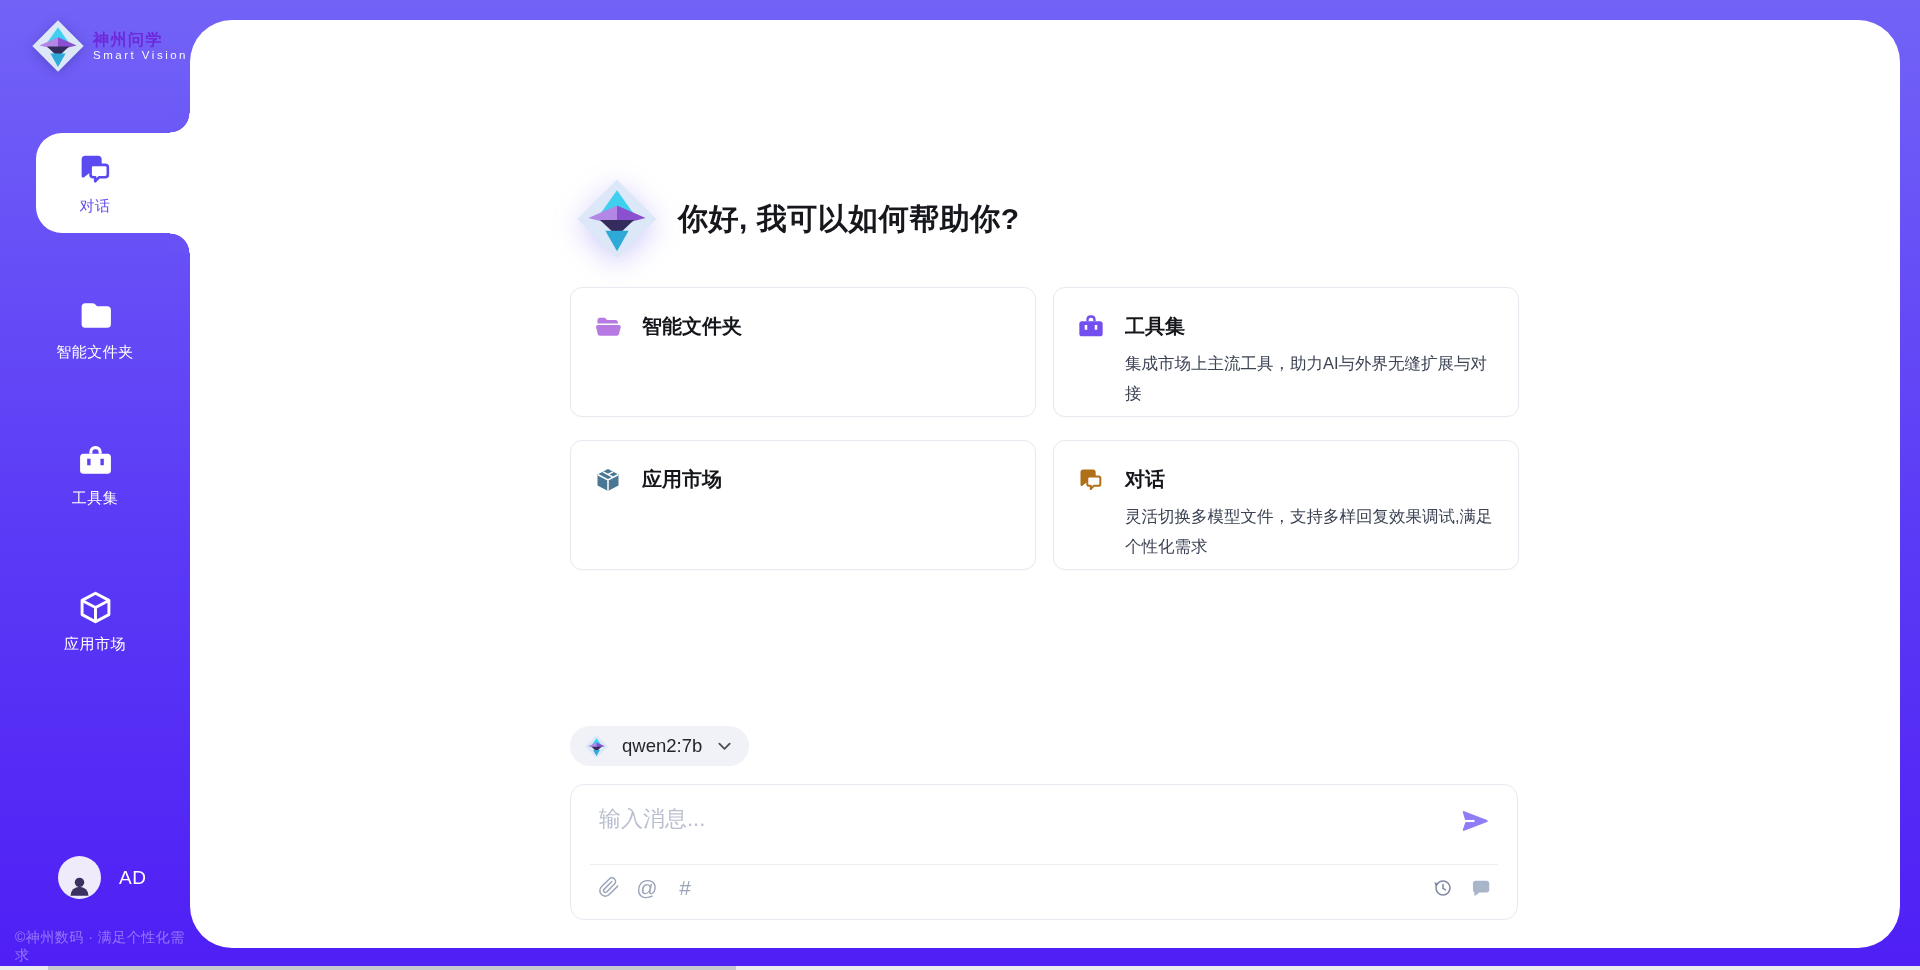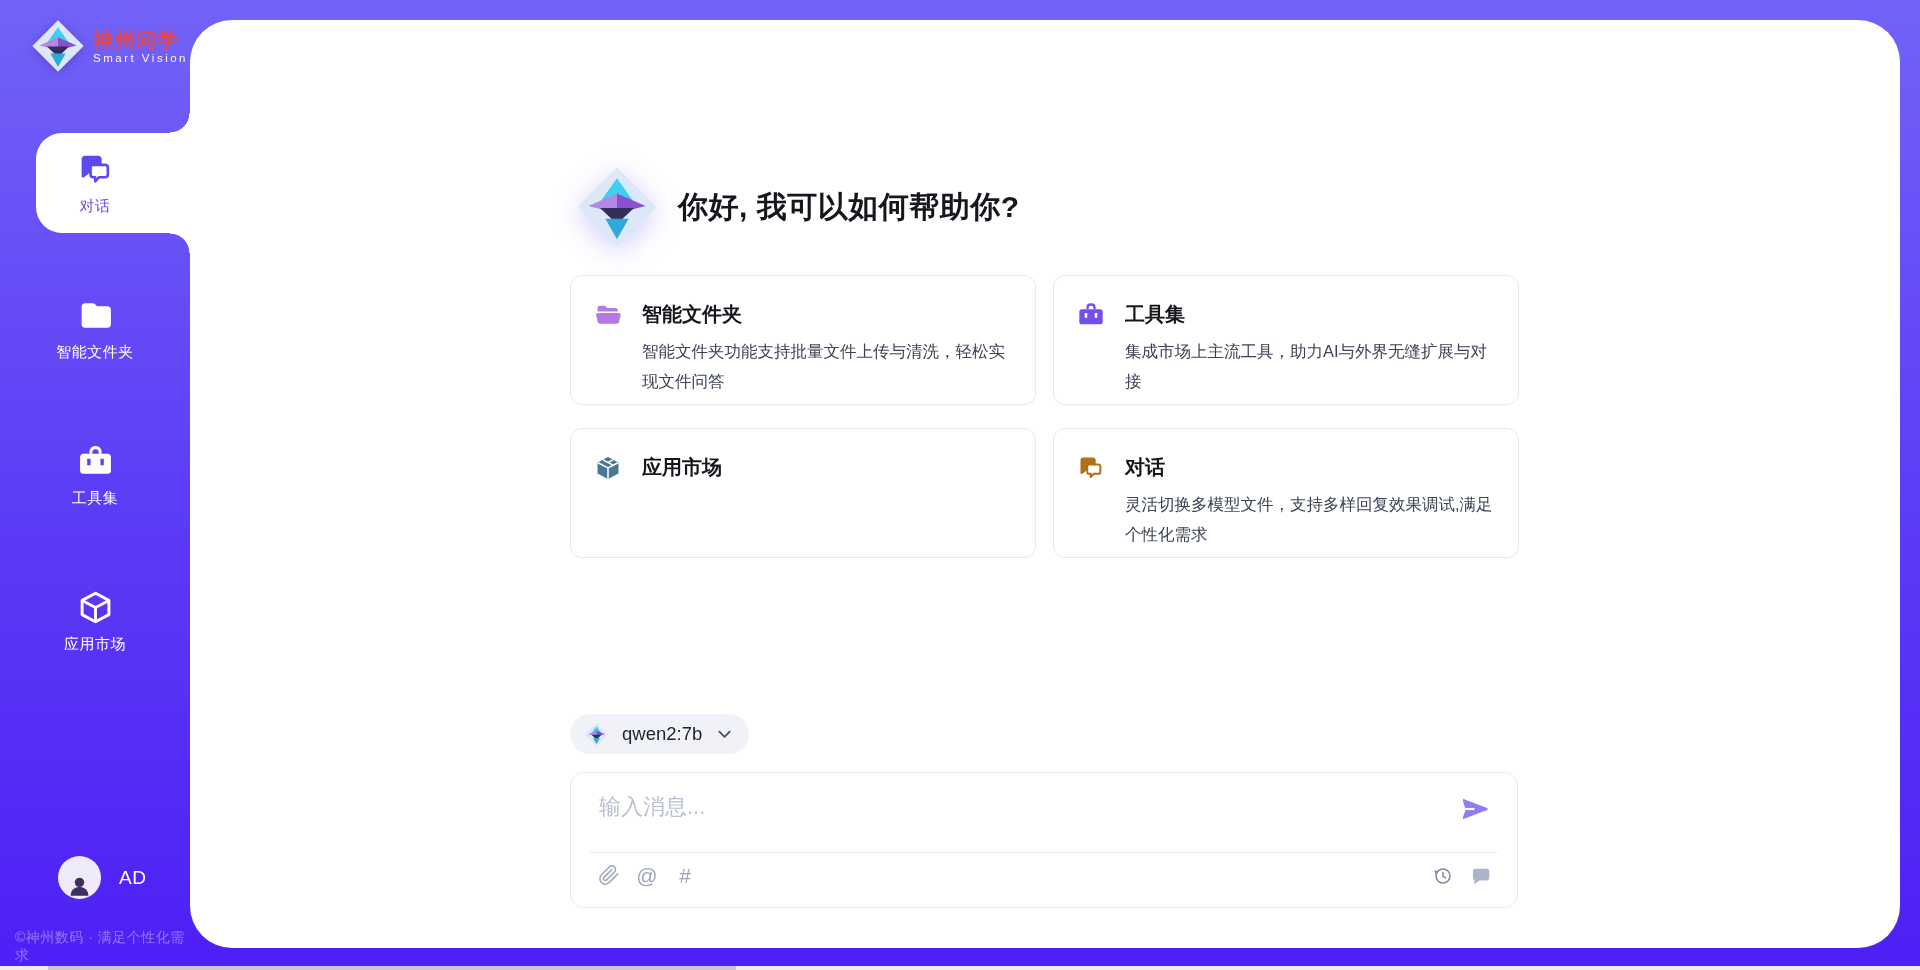--- a/index.html
+++ b/index.html
@@ -8,21 +8,21 @@
     font-family:"Liberation Sans","DejaVu Sans",sans-serif;
     background:linear-gradient(180deg,#7263f7 0%,#5b3af6 55%,#4f1ff5 100%);
     position:relative;
   }
 
   
   .sidebar { position:absolute; left:0; top:0; width:190px; height:100%; z-index:2; }
 
   .brand { position:absolute; left:30px; top:18px; display:flex; align-items:center; gap:7px; }
   .brand .logo { width:56px; height:56px; filter:drop-shadow(0 2px 6px rgba(20,10,80,.25)); }
-  .brand-name { color:#ef4444; font-size:20px; font-weight:700; letter-spacing:1.5px; line-height:1.15; }
+  .brand-name { color:#6d28d9; font-size:16px; font-weight:700; letter-spacing:1.5px; line-height:1.15; }
   .brand-tagline { color:rgba(255,255,255,.95); font-size:11.5px; letter-spacing:2.5px; }
 
   .nav-item { position:absolute; left:0; width:190px; height:100px;
     display:flex; flex-direction:column; align-items:center; justify-content:center;
     gap:9px; color:#fff; cursor:pointer; }
   .nav-item .nav-icon { width:37px; height:37px; }
   .nav-item .nav-label { font-size:15px; letter-spacing:.5px; }
   .nav-item.active { color:#5b49f1; }
   .tab-pill { position:absolute; left:36px; top:0; width:154px; height:100%;
     background:#fff; border-radius:26px 0 0 26px; z-index:-1; }
@@ -36,21 +36,21 @@
   .avatar { width:43px; height:43px; border-radius:50%; background:#efebfb; overflow:hidden;
     display:flex; align-items:flex-end; justify-content:center; }
   .avatar svg { width:27px; height:27px; color:#3a3160; }
   .user-name { color:#fff; font-size:19px; letter-spacing:.5px; }
 
   .credit { position:absolute; left:15px; top:929px; color:rgba(255,255,255,.38); font-size:14px; letter-spacing:.5px; }
 
   
   .panel { position:absolute; left:190px; top:20px; width:1710px; height:928px;
     background:#fff; border-radius:42px; z-index:1; }
-  .panel-inner { position:relative; width:950px; height:100%; margin:0 auto; }
+  .panel-inner { position:relative; width:950px; height:100%; margin:12px auto; }
 
   .welcome { position:absolute; left:4px; top:144px; display:flex; align-items:center; gap:18px; }
   .welcome .logo { width:86px; height:86px; filter:drop-shadow(0 6px 14px rgba(120,110,240,.35)); }
   .welcome-title { font-size:30px; font-weight:700; color:#16171c; letter-spacing:.5px; }
 
   .cards { position:absolute; left:0; top:255px; width:950px;
     display:grid; grid-template-columns:466px 466px; grid-auto-rows:130px; gap:23px 17px; }
   .card { position:relative; background:#fff; border:1px solid #e8e9f0; border-radius:12px;
     cursor:pointer; box-shadow:0 1px 2px rgba(30,30,60,.02); }
   .card-icon { position:absolute; left:23px; top:25px; width:28px; height:28px; }
@@ -164,21 +164,20 @@
         </svg>
       <h1 class="welcome-title">你好, 我可以如何帮助你?</h1>
     </div>
 
     <div class="cards">
       <div class="card">
         <svg class="card-icon ic-folder" viewBox="0 0 24 24">
             <use href="#i-folder-open"></use>
           </svg>
         <div class="card-title">智能文件夹</div>
-        <div class="card-desc">智能文件夹功能支持批量文件上传与清洗，轻松实现文件问答</div>
       </div>
       <div class="card">
         <svg class="card-icon ic-toolbox" viewBox="0 0 24 24">
             <use href="#i-toolbox"></use>
           </svg>
         <div class="card-title">工具集</div>
         <div class="card-desc">集成市场上主流工具，助力AI与外界无缝扩展与对接</div>
       </div>
       <div class="card">
         <svg class="card-icon ic-cube" viewBox="0 0 24 24">

